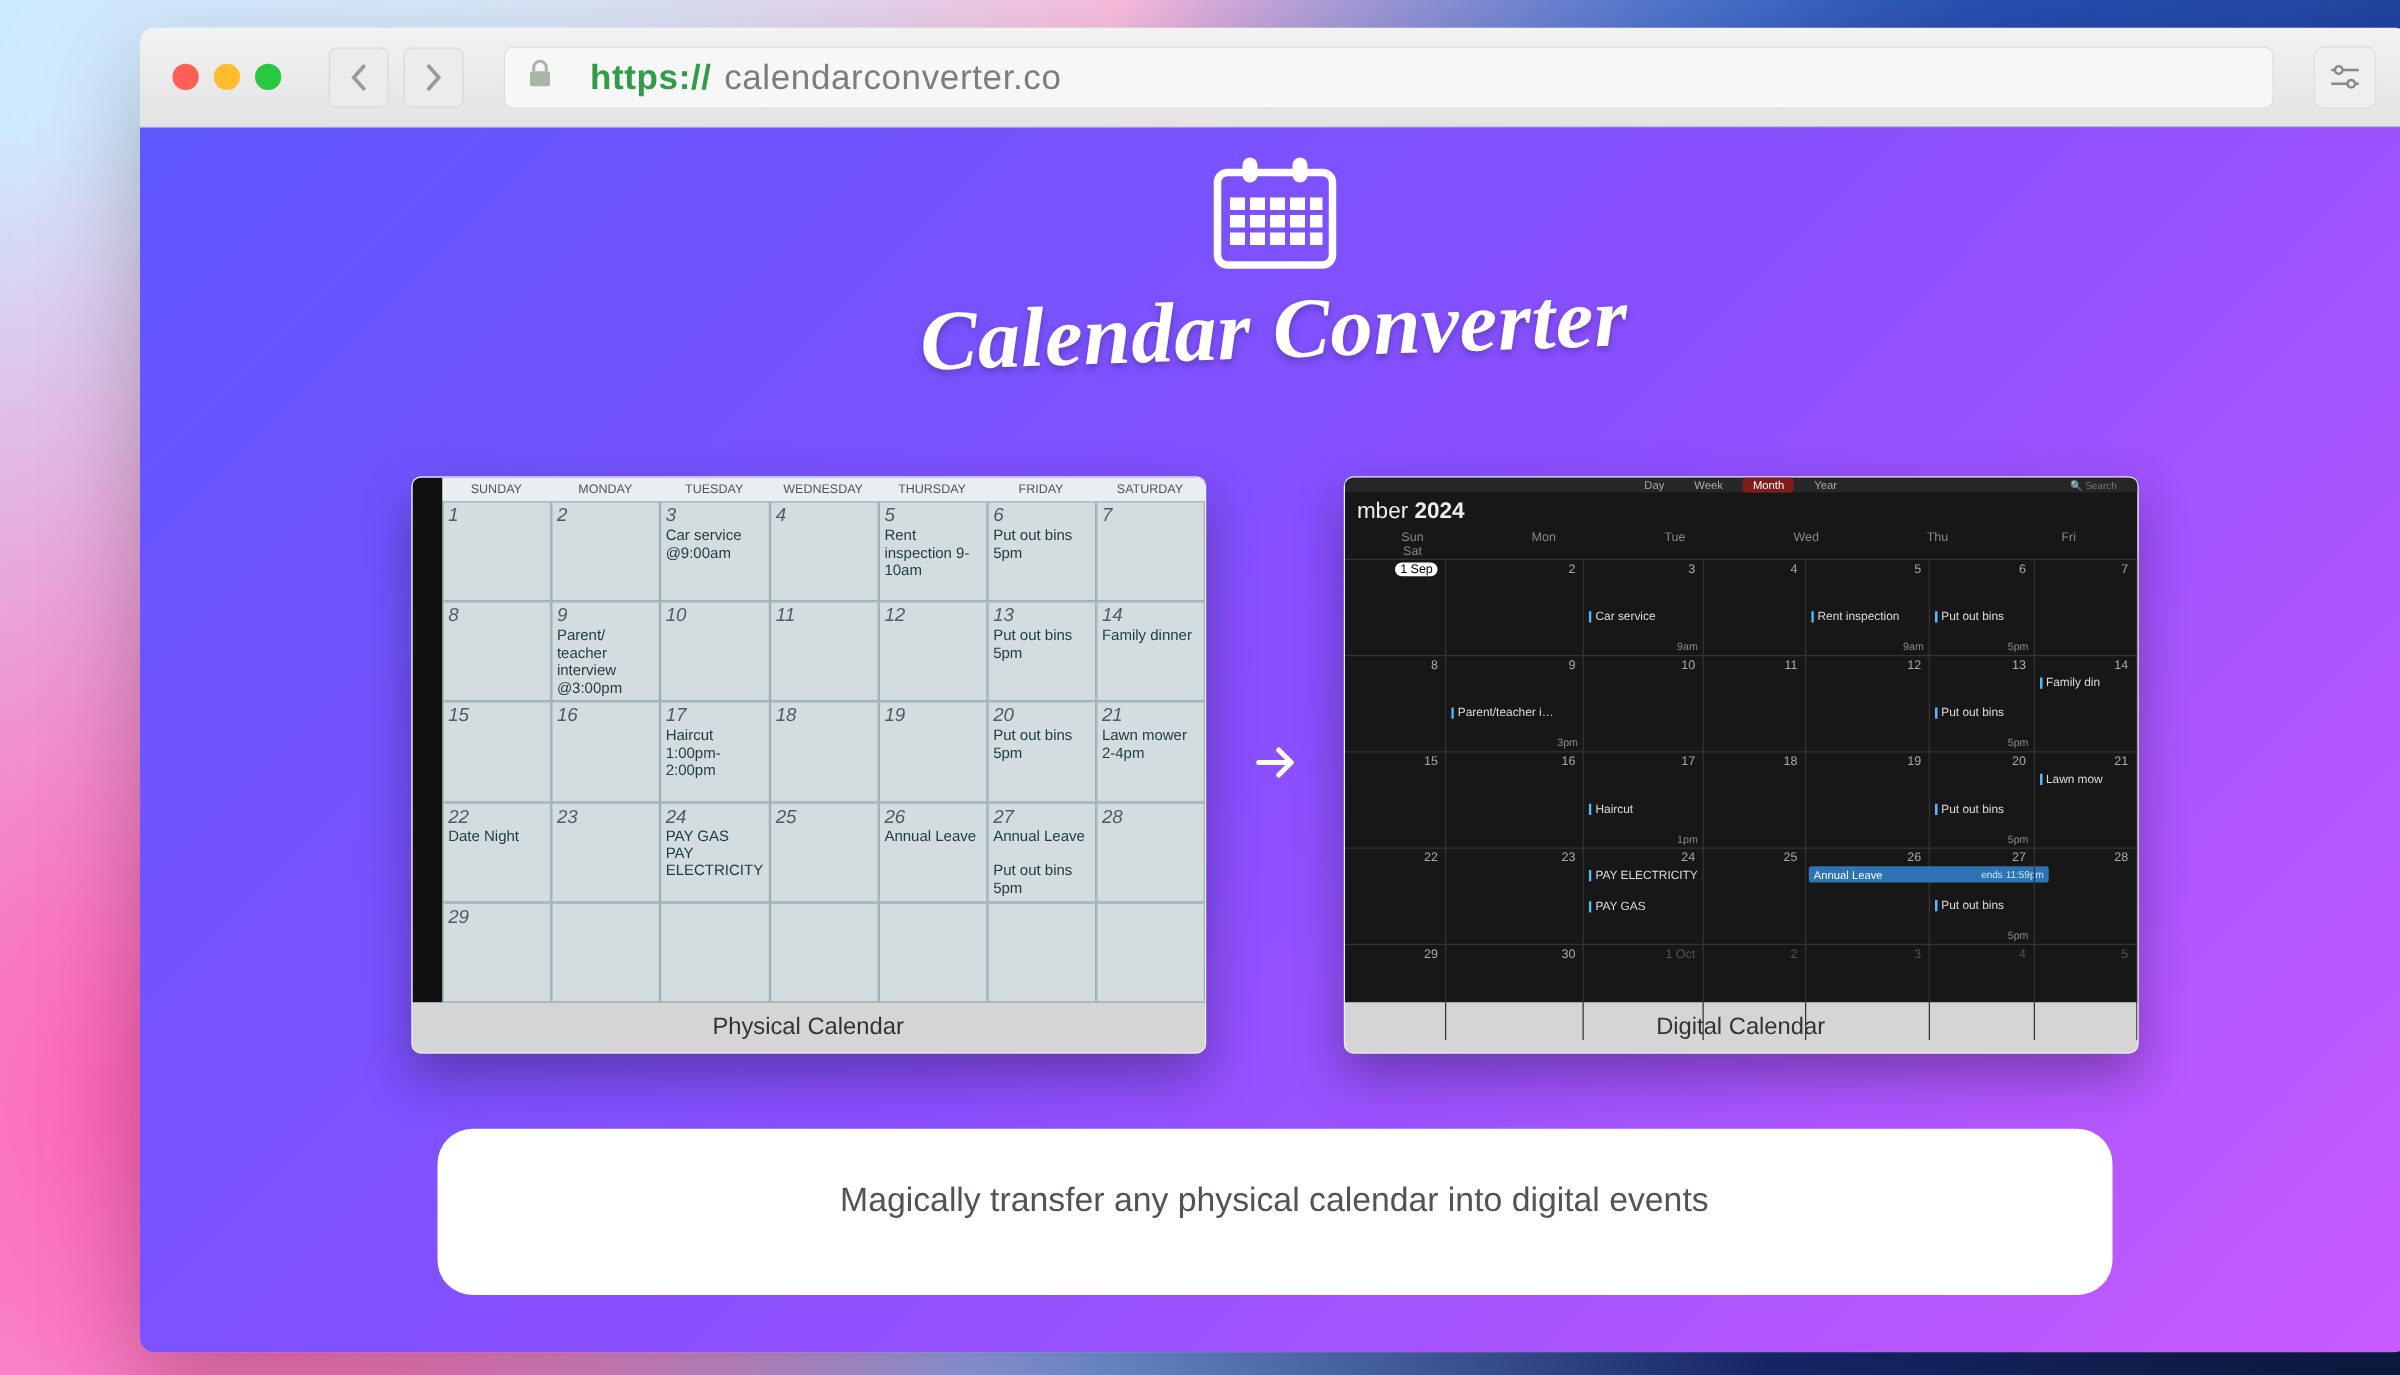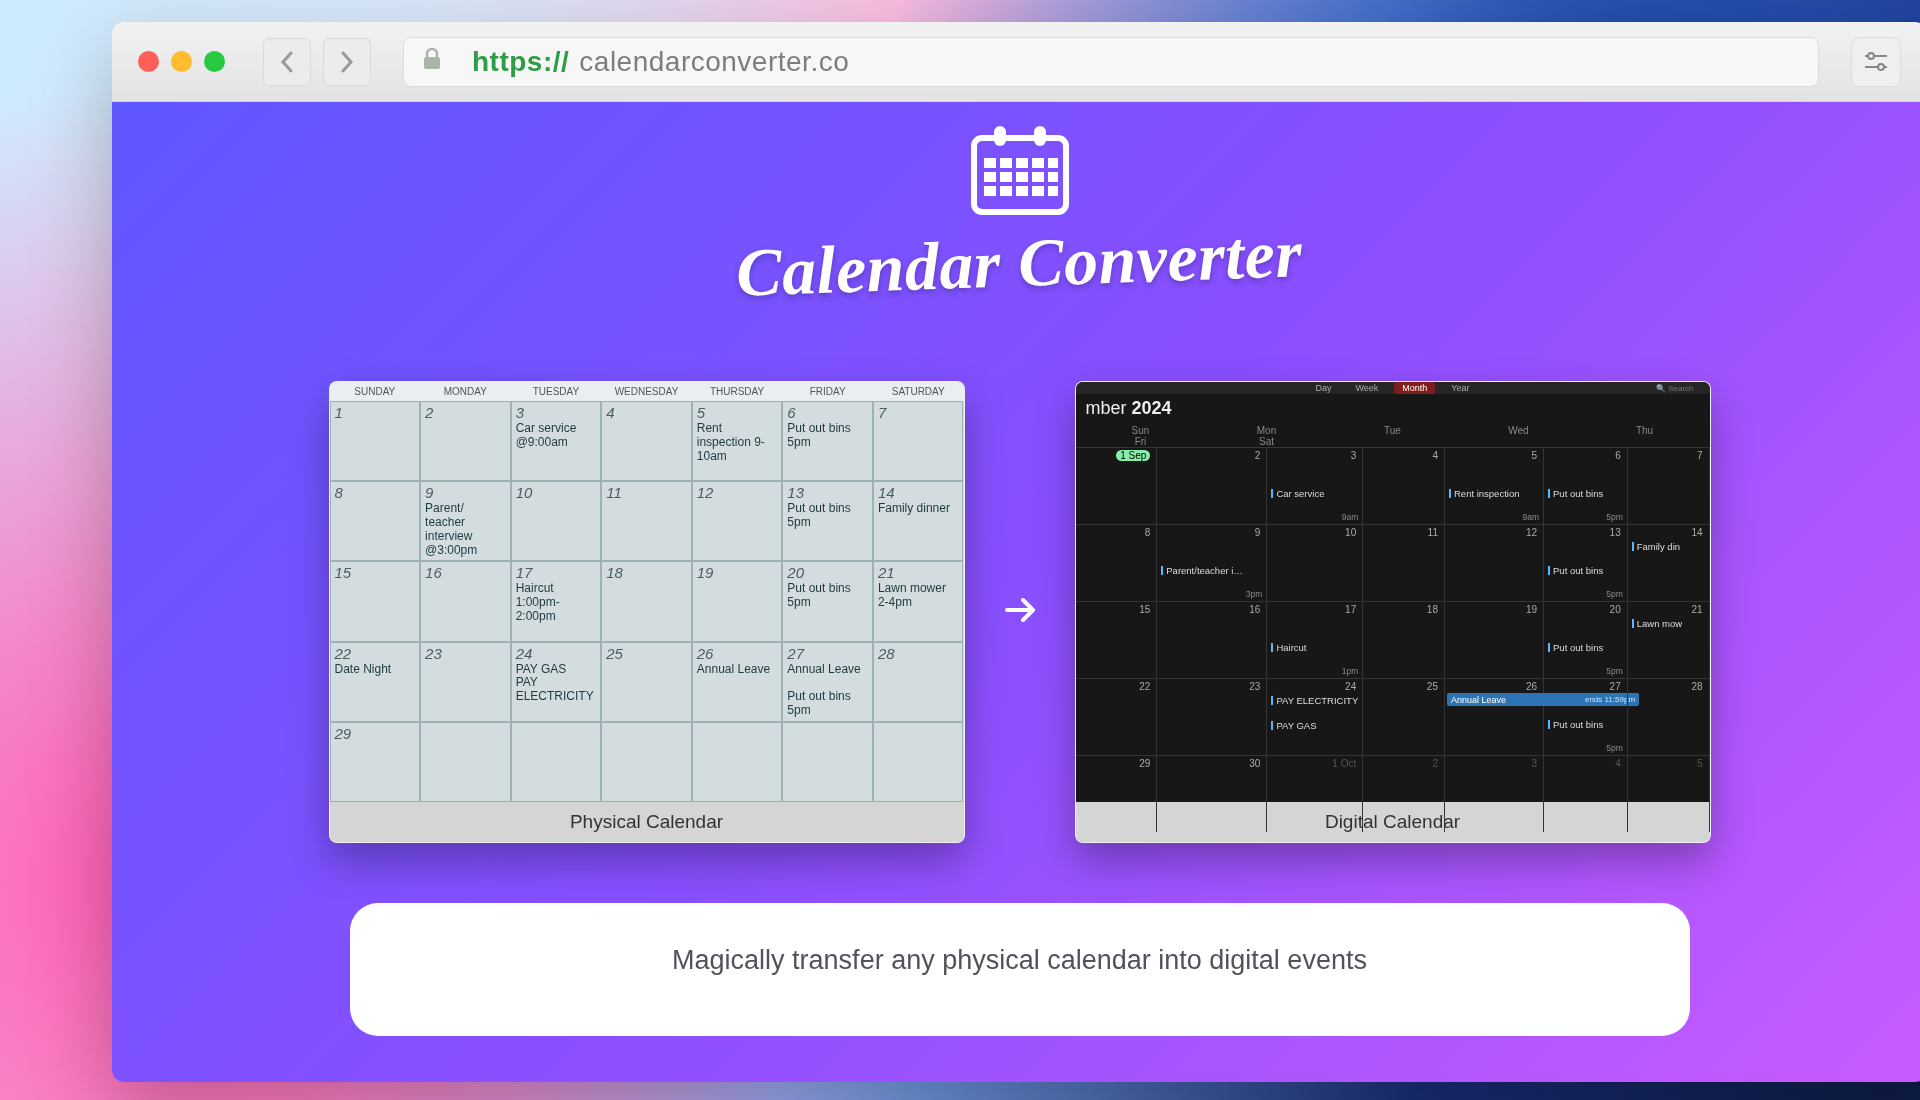--- a/index.html
+++ b/index.html
@@ -66,43 +66,43 @@
 .compare{margin-top:78px;display:flex;align-items:center;gap:36px;}
 .arrow{color:#fff;}
 .card{width:636px;border-radius:8px;overflow:hidden;background:#dcdcdc;
   border:1px solid rgba(255,255,255,.6);box-shadow:0 18px 40px rgba(0,0,0,.3);}
 .card .imgbox{height:420px;background:#111;}
 .card .cap{height:40px;background:#d5d5d5;color:#333;font-size:19px;
   display:flex;align-items:center;justify-content:center;}
 
 
 .phys{background:#d3dcde;height:100%;display:flex;flex-direction:column;
-  font-family:'Comic Sans MS','Segoe Script',cursive;}
+  font-family:'Comic Sans MS','Segoe Script',cursive;margin-left:24px;}
 .phys .head{display:grid;grid-template-columns:repeat(7,1fr);font-family:Arial,sans-serif;
   font-size:10px;color:#555;background:#e9eef0;padding:4px 0;}
 .phys .head div{text-align:center;text-transform:uppercase;font-size:10px;}
 .phys .grid{flex:1;display:grid;grid-template-columns:repeat(7,1fr);grid-template-rows:repeat(5,1fr);}
 .phys .cell{border:1px solid #9db1b6;padding:2px 4px;position:relative;color:#2a4148;font-size:12px;}
 .phys .cell .n{position:absolute;top:2px;left:4px;font-family:Arial;font-size:15px;font-style:italic;color:#4d5d63;}
 .phys .cell .ev{margin-top:18px;font-size:12px;line-height:1.15;color:#1e3a43;}
 
 
 .digi{background:#171717;height:100%;display:flex;flex-direction:column;color:#ddd;font-size:10px;}
 .digi .top{height:18px;background:#262626;display:flex;justify-content:center;gap:8px;
   align-items:center;font-size:9px;color:#aaa;}
 .digi .top span{padding:1px 8px;border-radius:3px;}
 .digi .top .sel{background:#7f1d1d;color:#fff;}
 .digi .monthlabel{padding:4px 10px 6px;font-size:18px;color:#eee;}
 .digi .monthlabel b{font-weight:700;}
-.digi .whead{display:grid;grid-template-columns:repeat(5,1fr);padding:0 2px;}
+.digi .whead{display:grid;grid-template-columns:repeat(6,1fr);padding:0 2px;}
 .digi .whead div{text-align:center;color:#888;font-size:10px;}
 .digi .dgrid{flex:1;display:grid;grid-template-columns:repeat(7,1fr);grid-template-rows:repeat(5,1fr);}
 .digi .dc{border-top:1px solid #343434;border-right:1px solid #343434;padding:2px 4px;position:relative;}
 .digi .dc .dn{position:absolute;top:2px;right:6px;color:#aaa;font-size:10px;}
-.digi .dc .dn.start{background:#86efac;color:#000;border-radius:8px;padding:0 4px;}
+.digi .dc .dn.start{background:#ffffff;color:#000;border-radius:8px;padding:0 4px;}
 .digi .ev{margin-top:14px;font-size:9.5px;color:#ddd;display:flex;align-items:center;gap:3px;
   white-space:nowrap;overflow:hidden;}
 .digi .ev::before{content:"";width:2px;height:9px;background:var(--tick);display:inline-block;}
 .digi .ev .t{margin-left:auto;color:#8a8a8a;font-size:8.5px;margin-top:48px;}
 .digi .bar{position:absolute;height:13px;background:#2d74b5;color:#fff;font-size:9px;
   display:flex;align-items:center;padding:0 4px;border-radius:2px;}
 
 
 .panel{margin-top:60px;width:1340px;background:#fff;border-radius:28px;
   padding:42px 40px 60px;display:flex;flex-direction:column;align-items:center;}

